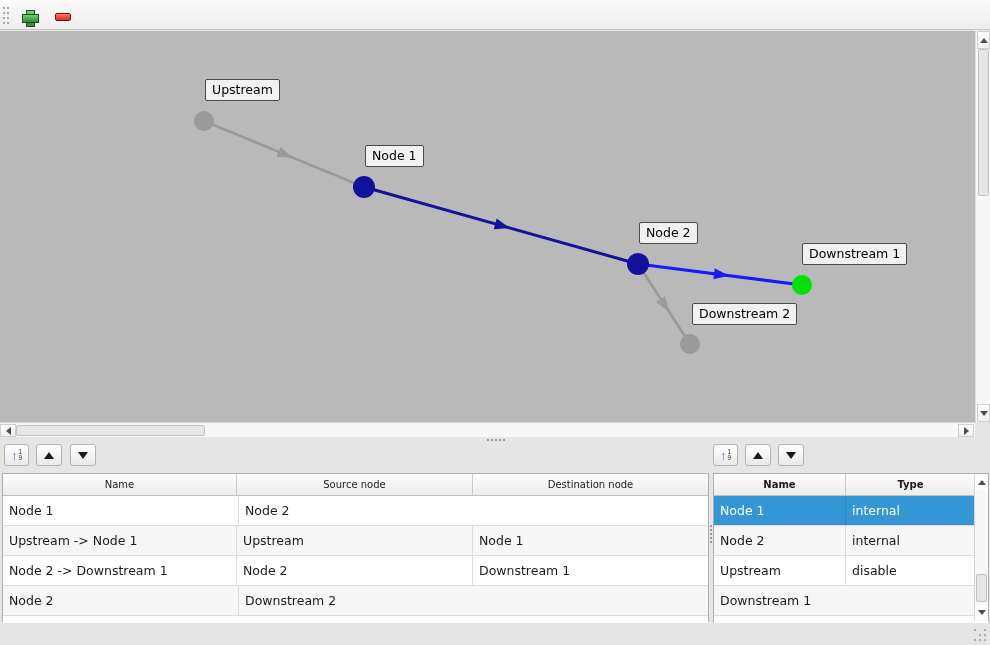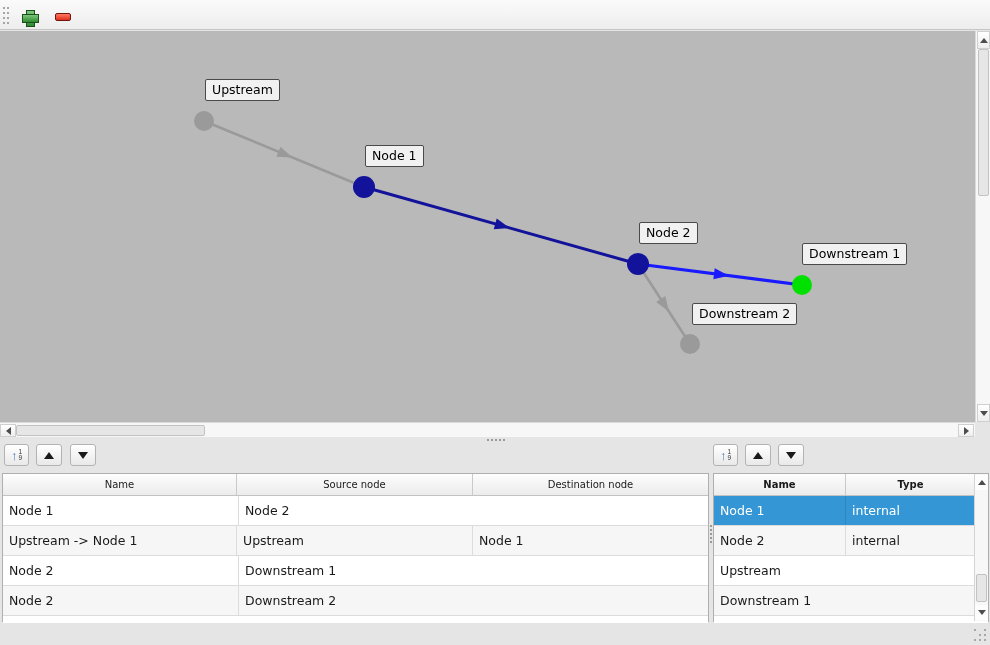--- a/index.html
+++ b/index.html
@@ -185,20 +185,21 @@
       <div class="tr">
         <div class="td" style="width: 236px;">Node 1</div>
         <div class="td" style="width: 235px;">Node 2</div>
       </div>
       <div class="tr alt">
         <div class="td" style="width: 234px;">Upstream -&gt; Node 1</div>
         <div class="td" style="width: 236px;">Upstream</div>
         <div class="td" style="width: 235px;">Node 1</div>
       </div>
       <div class="tr">
+        <div class="td" style="width: 234px;">Node 2 -&gt; Downstream 1</div>
         <div class="td" style="width: 236px;">Node 2</div>
         <div class="td" style="width: 235px;">Downstream 1</div>
       </div>
       <div class="tr alt">
         <div class="td" style="width: 236px;">Node 2</div>
         <div class="td" style="width: 235px;">Downstream 2</div>
       </div>
       <div class="tbl-empty"></div>
     </div>
 
@@ -212,20 +213,21 @@
       <div class="tr selected" style="background: rgb(52, 150, 212);">
         <div class="td" style="width: 132px;">Node 1</div>
         <div class="td" style="width: 129px;">internal</div>
       </div>
       <div class="tr alt">
         <div class="td" style="width: 132px;">Node 2</div>
         <div class="td" style="width: 129px;">internal</div>
       </div>
       <div class="tr">
         <div class="td" style="width: 132px;">Upstream</div>
+        <div class="td" style="width: 129px;">disable</div>
       </div>
       <div class="tr alt">
         <div class="td" style="width: 132px;">Downstream 1</div>
       </div>
       <div class="tbl-empty"></div>
     <div class="rt-sb">
       <div class="sb-btn" style="left:0; top:1px; width:13px; height:15px; border:none; background:#fdfdfd;">
         <span class="arr arr-up"></span>
         </div>
       <div class="sb-thumb" style="left:1px; top:100px; width:11px; height:28px;"></div>

